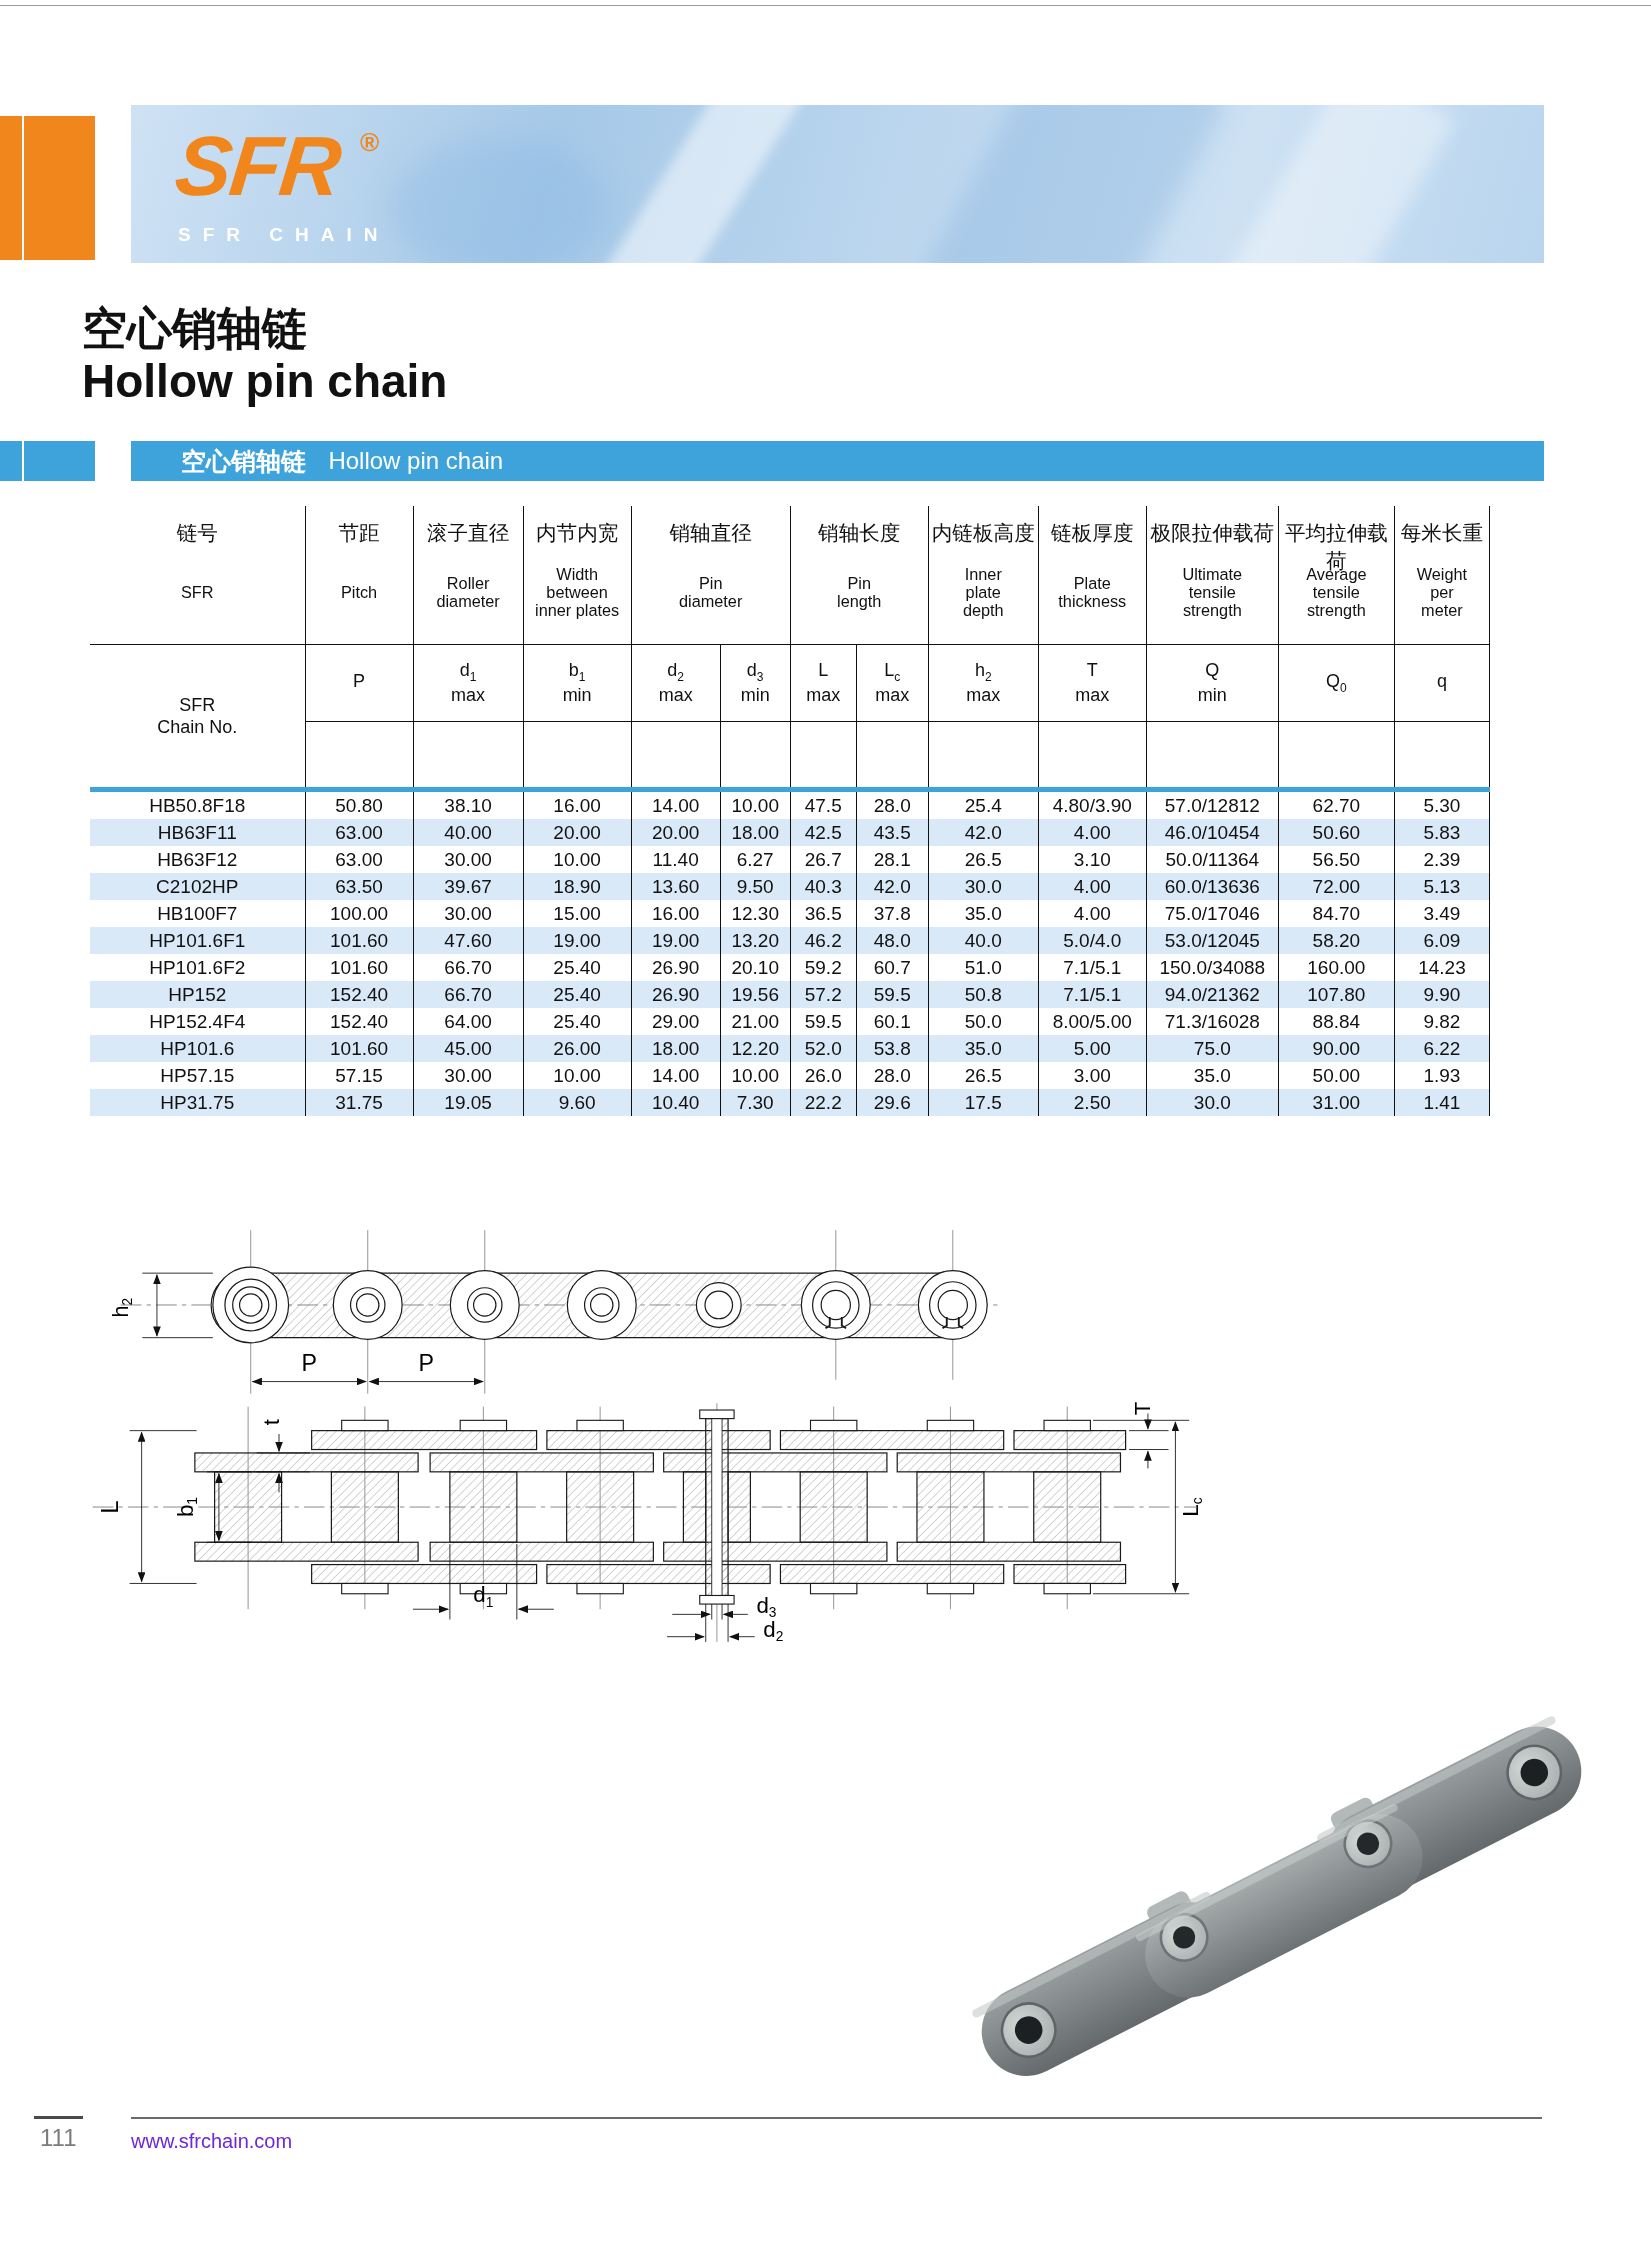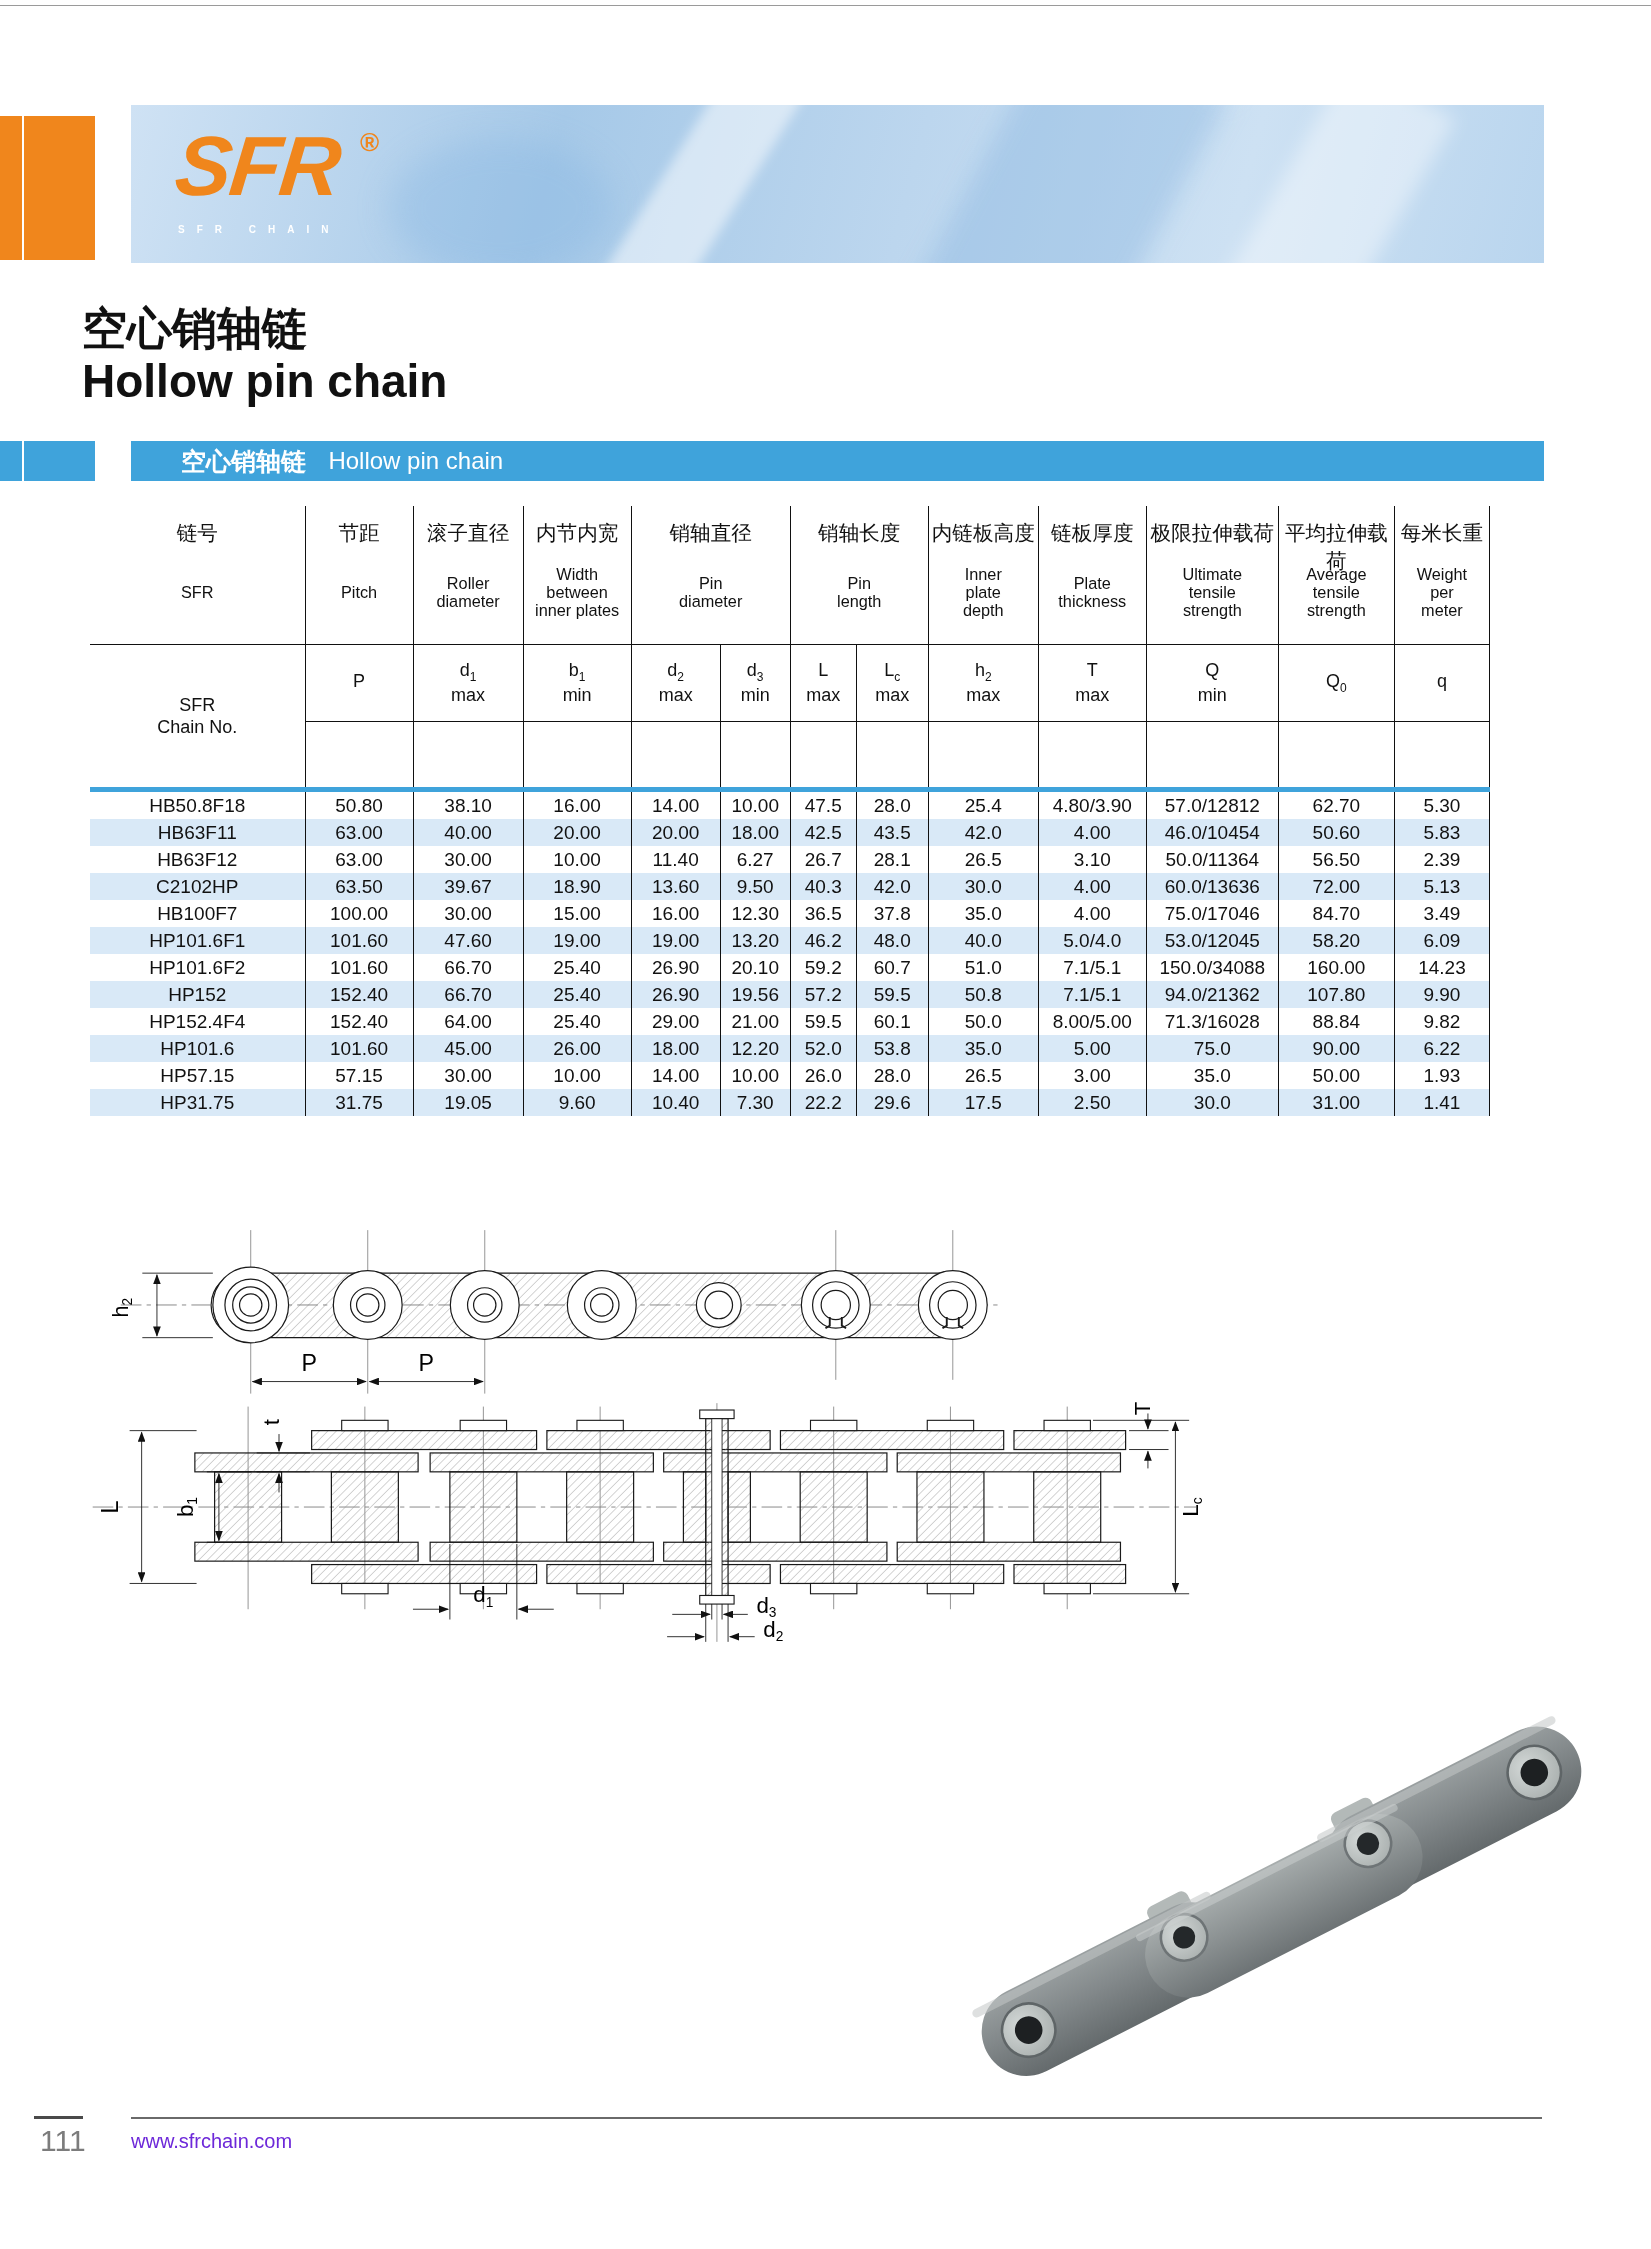--- a/index.html
+++ b/index.html
@@ -14,21 +14,21 @@
   .orange-block .wline{position:absolute;left:21.5px;top:0;width:2.6px;height:100%;background:#fff;}
   .banner{position:absolute;left:131px;top:105px;width:1413px;height:158px;overflow:hidden;
     background:linear-gradient(105deg,#cfe2f4 0%,#a6c9e8 30%,#bcd6ee 55%,#cde1f3 78%,#b9d5ee 100%);}
   .banner .streak1{position:absolute;left:525px;top:-52px;width:77px;height:292px;background:rgba(255,255,255,.5);transform:rotate(32deg);filter:blur(5.2px);}
   .banner .streak2{position:absolute;left:843px;top:-69px;width:189px;height:327px;background:rgba(125,175,220,.35);transform:rotate(28deg);filter:blur(12px);}
   .banner .streak3{position:absolute;left:1144px;top:-34px;width:120px;height:275px;background:rgba(255,255,255,.4);transform:rotate(30deg);filter:blur(8.6px);}
   .banner .blob{position:absolute;left:258px;top:34px;width:224px;height:138px;border-radius:50%;background:rgba(130,180,225,.30);filter:blur(15.5px);}
   .logo{position:absolute;left:45px;top:19px;color:#F0861C;font-weight:bold;font-style:italic;
     font-size:84px;line-height:84px;letter-spacing:-1.7px;transform:skewX(-6deg);}
   .logo-r{position:absolute;left:229px;top:22.4px;color:#F0861C;font-size:26px;font-weight:bold;}
-  .logo-sub{position:absolute;left:47px;top:119px;color:#fff;font-size:10px;font-weight:bold;letter-spacing:12px;}
+  .logo-sub{position:absolute;left:47px;top:119px;color:#fff;font-size:19px;font-weight:bold;letter-spacing:12px;}
 
   
   .title-zh{position:absolute;left:82px;top:305px;font-size:45px;font-weight:bold;line-height:48px;}
   .title-en{position:absolute;left:82px;top:356px;font-size:46px;font-weight:bold;line-height:50px;}
 
   
   .bar-left{position:absolute;left:0;top:441px;width:95px;height:40px;background:#3FA3DB;}
   .bar-left .wline{position:absolute;left:21.5px;top:0;width:2.6px;height:100%;background:#fff;}
   .bar-main{position:absolute;left:131px;top:441px;width:1413px;height:40px;background:#3FA3DB;color:#fff;
     display:flex;align-items:center;padding-left:50px;box-sizing:border-box;}
@@ -55,21 +55,21 @@
   table.spec tbody tr:nth-child(even){background:#D9E9F7;}
 
   
   .draw1{position:absolute;left:95px;top:1211px;}
   .draw2{position:absolute;left:79px;top:1398px;}
   .photo{position:absolute;left:929px;top:1699px;}
 
   
   .foot-line-a{position:absolute;left:34px;top:2116px;width:49px;height:2.6px;background:#4a4a4a;}
   .foot-line-b{position:absolute;left:131px;top:2117px;width:1411px;height:1.7px;background:#6a6a6a;}
-  .foot-page{position:absolute;left:40px;top:2124px;font-size:30px;color:#7c7c7c;}
+  .foot-page{position:absolute;left:40px;top:2124px;font-size:24px;color:#7c7c7c;}
   .foot-site{position:absolute;left:131px;top:2130px;font-size:20px;color:#6d28d9;}
 </style>
 </head>
 <body>
 
 <div class="page">
 
   <div class="top-rule"></div>
 
   <div class="orange-block">

